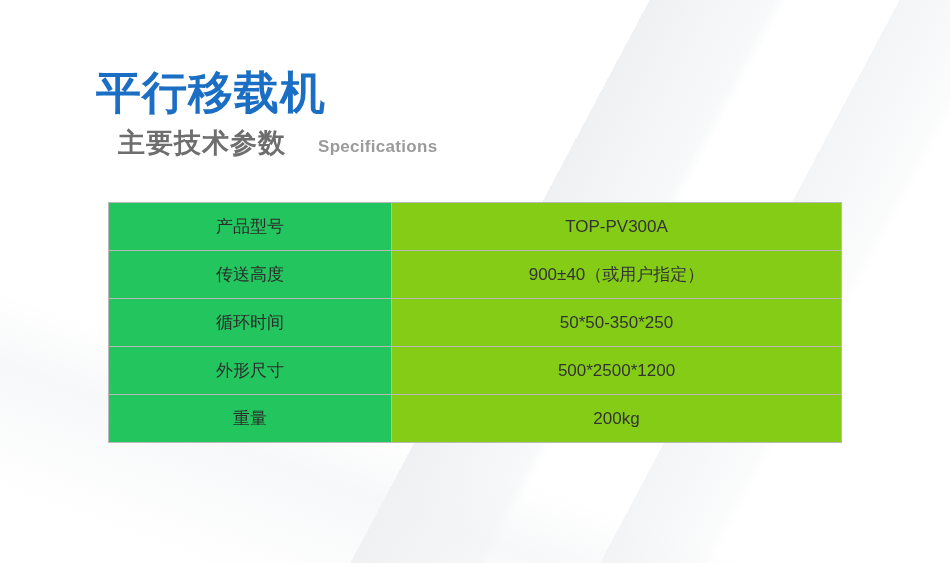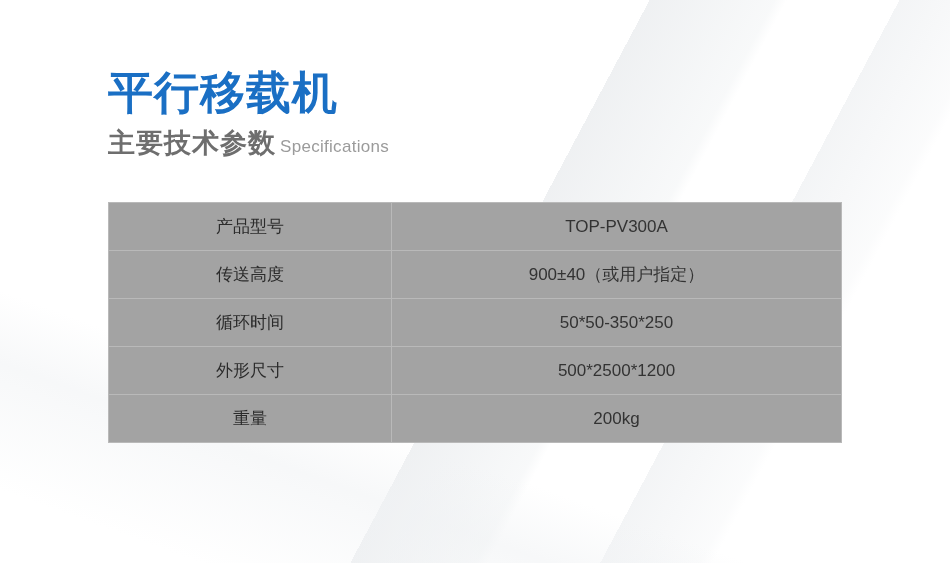--- a/index.html
+++ b/index.html
@@ -48,72 +48,73 @@
   }
 
   .page {
     position: relative;
     z-index: 1;
     padding: 0;
   }
 
   .title {
     position: absolute;
-    left: 108px;
+    left: 96px;
     top: 38px;
     font-size: 45px;
     font-weight: bold;
     color: #1a6fc4;
     letter-spacing: 1px;
     line-height: 1.1;
   }
 
   .subhead-wrap {
     position: absolute;
-    left: 108px;
+    left: 118px;
     top: 125px;
     display: flex;
     align-items: baseline;
   }
   .subhead-cn {
     font-size: 27px;
     font-weight: bold;
     color: #6e6e6e;
     letter-spacing: 1px;
   }
   .subhead-en {
     font-size: 17px;
     color: #9b9b9b;
-    margin-left: 4px;
+    margin-left: 32px;
     letter-spacing: 0.3px;
+    font-weight: bold;
   }
 
   .spec-table {
     position: absolute;
     left: 108px;
     top: 202px;
     width: 734px;
     border-collapse: collapse;
     table-layout: fixed;
   }
   .spec-table td {
     border: 1px solid #b9b9b9;
     height: 45px;
     text-align: center;
     vertical-align: middle;
     font-size: 17px;
     color: #333333;
   }
   .spec-table td.label {
     width: 280px;
-    background: #a3a3a3;
+    background: #22c55e;
     color: #2b2b2b;
   }
   .spec-table td.value {
-    background: #a3a3a3;
+    background: #84cc16;
   }
 </style>
 </head>
 <body>
 
 <div class="bg-sheen"></div>
 <div class="bg-sheen2"></div>
 
 <div class="page">
 

